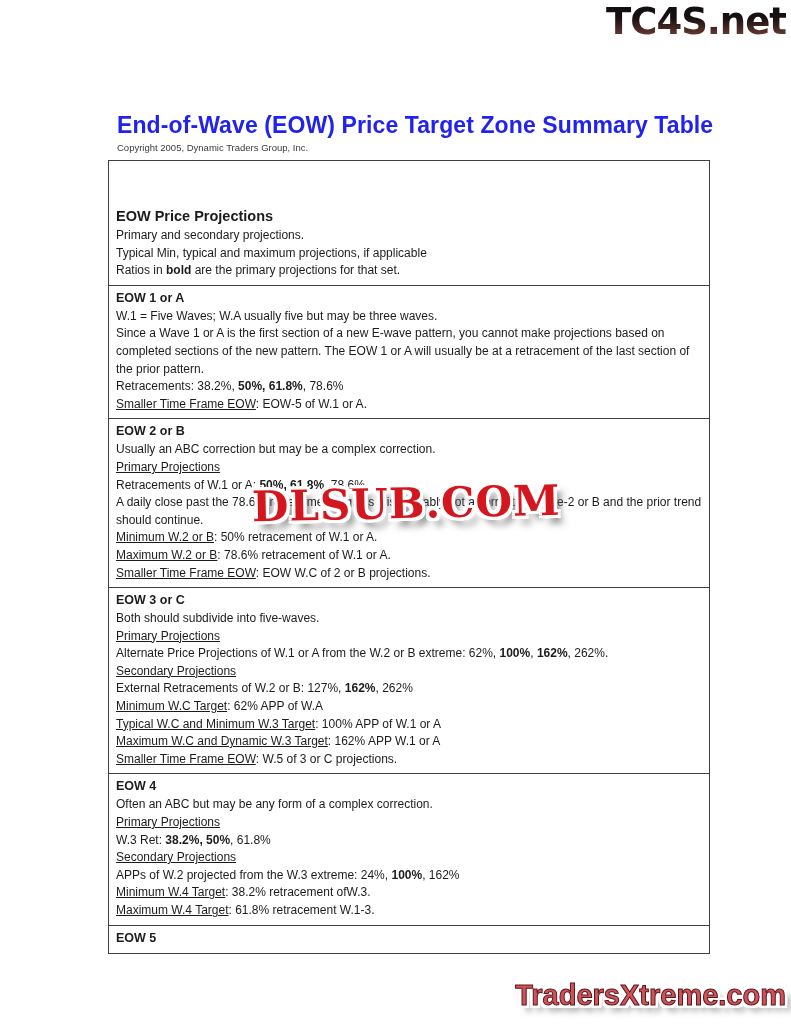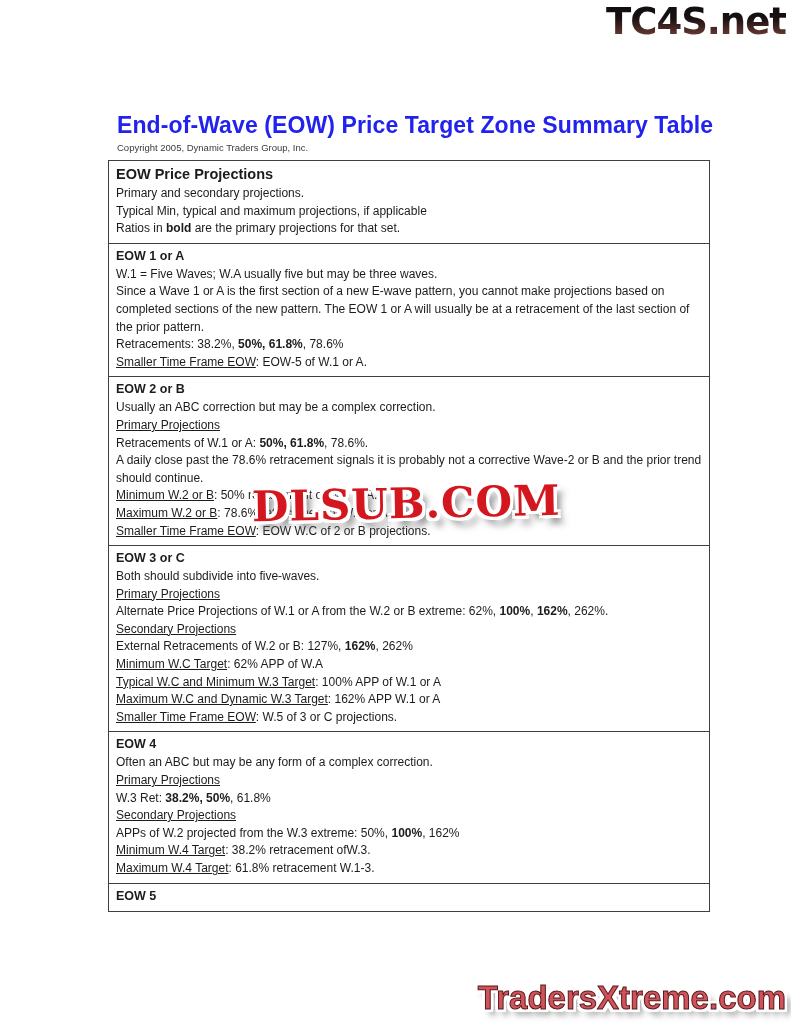--- a/index.html
+++ b/index.html
@@ -39,21 +39,21 @@
     border:1px solid var(--border, #404040);
     background:#fff;
   }
   .section {
     padding:3px 7px 5px 7px;
     border-top:1px solid var(--border, #404040);
     font-size:12px; line-height:17.6px;
   }
   .section:first-child { border-top:none; }
   .sec-header { font-weight:bold; font-size:12.5px; line-height:19px; }
-  .section:first-child .sec-header { font-size:14.5px; line-height:21px; }
+  .section:first-child .sec-header { font-size:14.5px; line-height:21px;margin-top:42px; }
   .line .b { font-weight:bold; }
   .line .u { text-decoration:underline; }
 
   
   .wm-mid {
     position:absolute; left:252px; top:479px;
     font-family:"DejaVu Serif", serif;
     font-weight:bold; font-size:42px; letter-spacing:1px;
     color:var(--stamp_red, #d4161f);
     transform:rotate(-1.2deg);
@@ -61,21 +61,21 @@
     text-shadow:
       -3px -3px 0 #fff, 3px -3px 0 #fff, -3px 3px 0 #fff, 3px 3px 0 #fff,
       -3px 0 0 #fff, 3px 0 0 #fff, 0 -3px 0 #fff, 0 3px 0 #fff,
       -2px -3px 0 #fff, 2px 3px 0 #fff,
       6px 8px 7px rgba(95,95,95,0.75);
   }
 
   
   .wm-bottom {
     position:absolute; top:979px; right:5px;
-    font-weight:bold; font-size:33px;
+    font-weight:bold; font-size:29px;
     color:var(--footer_red, #cc545a);
     -webkit-text-stroke:1px #5a1418;
     white-space:nowrap;
     text-shadow:
       -3px -3px 0 #fff, 3px -3px 0 #fff, -3px 3px 0 #fff, 3px 3px 0 #fff,
       -3px 0 0 #fff, 3px 0 0 #fff, 0 -3px 0 #fff, 0 3px 0 #fff,
       5px 6px 6px rgba(100,100,100,0.8);
   }
 </style>
 </head>
@@ -124,21 +124,21 @@
         <div class="line"><span class="u">Typical W.C and Minimum W.3 Target</span><span>: 100% APP of W.1 or A</span></div>
         <div class="line"><span class="u">Maximum W.C and Dynamic W.3 Target</span><span>: 162% APP W.1 or A</span></div>
         <div class="line"><span class="u">Smaller Time Frame EOW</span><span>: W.5 of 3 or C projections.</span></div>
       </div>
       <div class="section">
         <div class="sec-header">EOW 4</div>
         <div class="line"><span>Often an ABC but may be any form of a complex correction.</span></div>
         <div class="line"><span class="u">Primary Projections</span></div>
         <div class="line"><span>W.3 Ret: </span><span class="b">38.2%, 50%</span><span>, 61.8%</span></div>
         <div class="line"><span class="u">Secondary Projections</span></div>
-        <div class="line"><span>APPs of W.2 projected from the W.3 extreme: 50%, </span><span class="b">100%</span><span>, 162%</span></div>
+        <div class="line"><span>APPs of W.2 projected from the W.3 extreme: 24%, </span><span class="b">100%</span><span>, 162%</span></div>
         <div class="line"><span class="u">Minimum W.4 Target</span><span>: 38.2% retracement ofW.3.</span></div>
         <div class="line"><span class="u">Maximum W.4 Target</span><span>: 61.8% retracement W.1-3.</span></div>
       </div>
       <div class="section">
         <div class="sec-header">EOW 5</div>
       </div>
     </div>
 
   <div class="wm-mid">DLSUB.COM</div>
 

